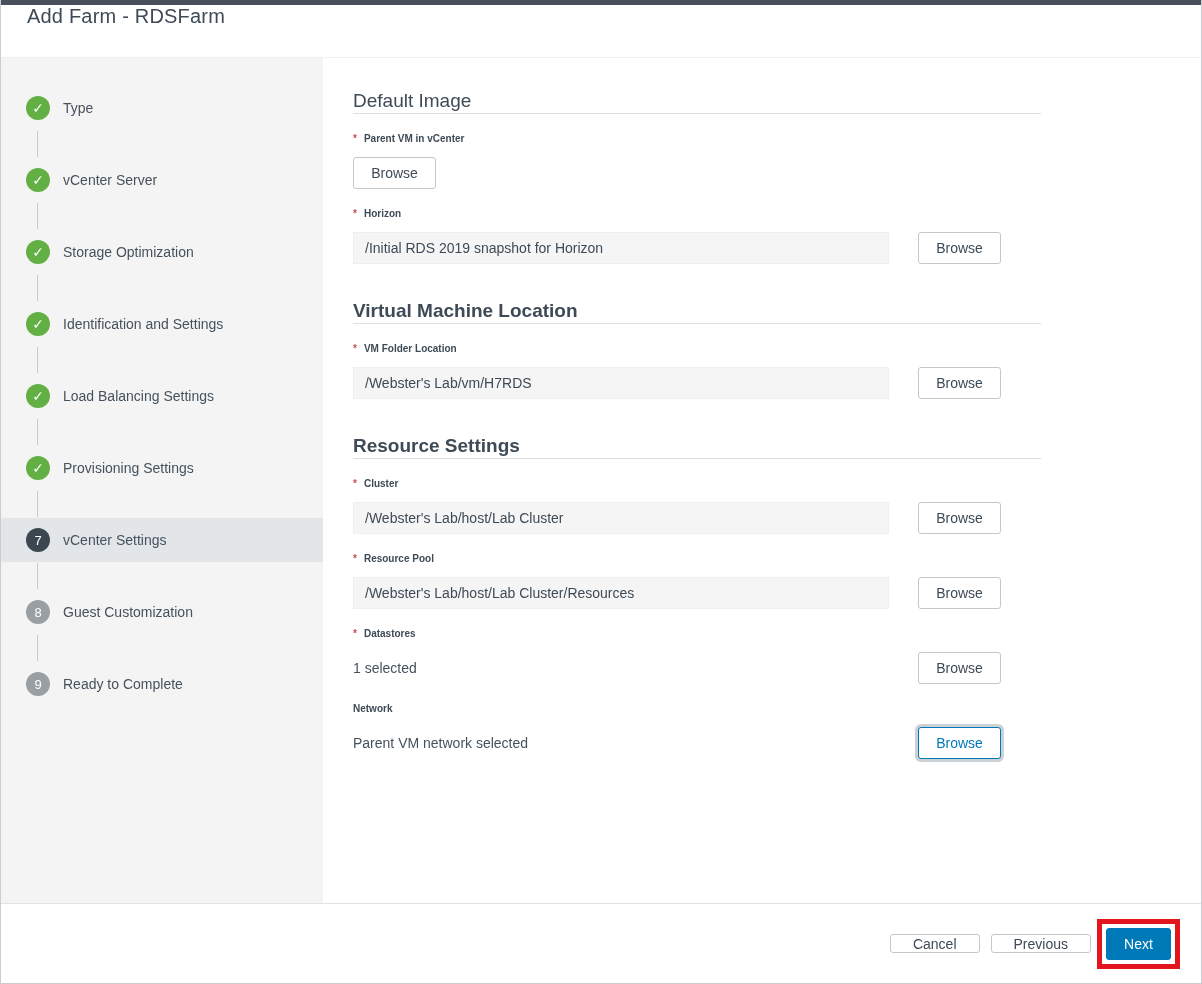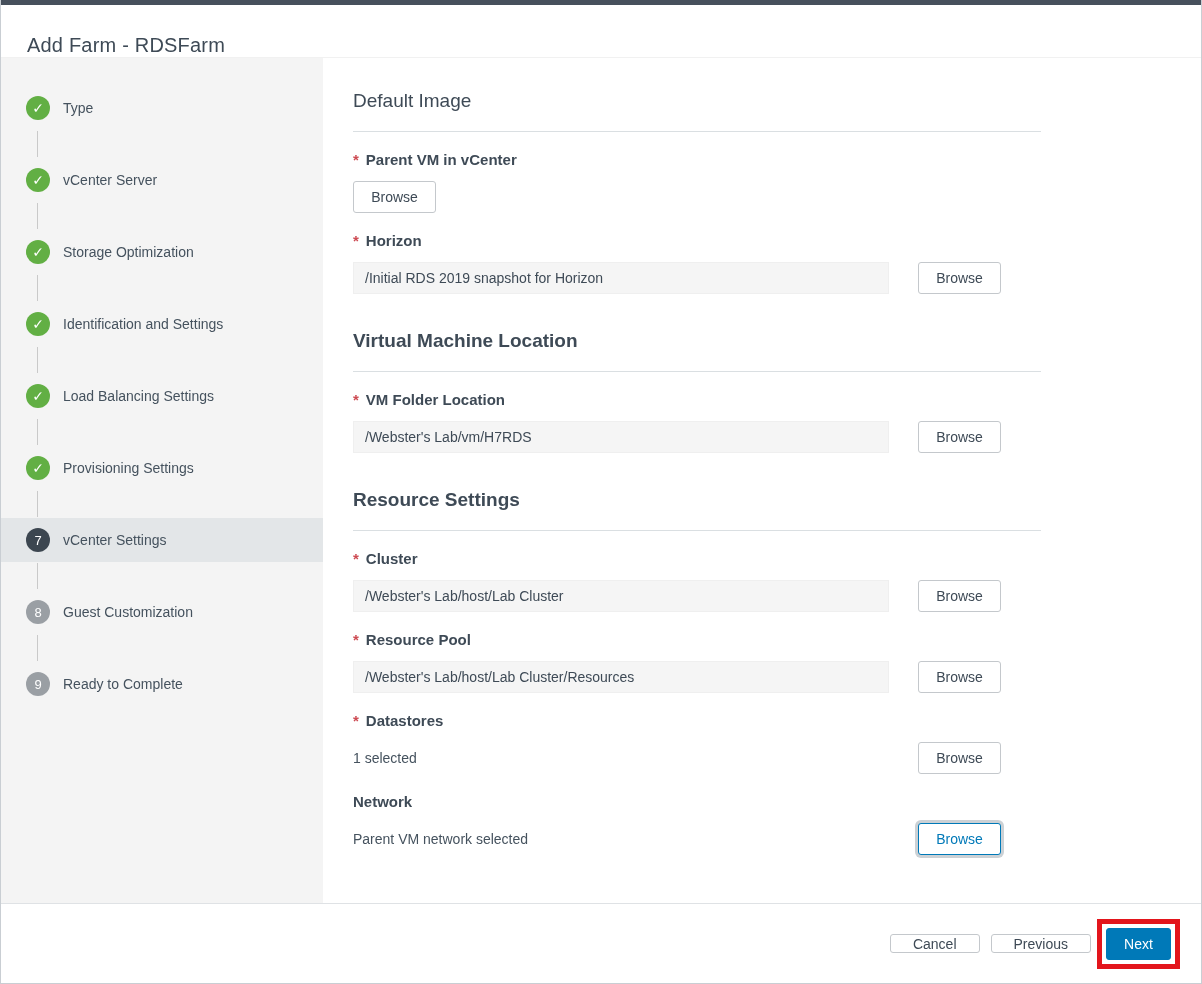--- a/index.html
+++ b/index.html
@@ -15,21 +15,21 @@
     background: #fff;
     border-left: 1px solid #c9ced3;
     border-right: 1px solid #c9ced3;
     border-bottom: 1px solid #c9ced3;
     display: flex;
     flex-direction: column;
   }
   .top-accent { height: 5px; background: #47505c; flex: none; }
   .titlebar {
     height: 53px; flex: none;
-    display: flex; align-items: flex-end;
+    display: flex; align-items: flex-start;
     padding-left: 26px;
     background: #fff;
     border-bottom: 1px solid #f1f1f1;
   }
   .titlebar h1 { font-size: 20px; font-weight: 400; color: #3e4a56; letter-spacing: .2px; }
 
   .body { flex: 1; display: flex; min-height: 0; }
 
   
   .sidebar {
@@ -66,27 +66,27 @@
 
   
   .content {
     flex: 1;
     padding: 32px 0 0 30px;
     overflow: hidden;
   }
   .section-title {
     font-size: 19px; font-weight: 400; color: #3e4a56;
     width: 688px;
-    padding-bottom: 19px;
+    padding-bottom: 1px;
     border-bottom: 1px solid #dadfe2;
   }
   .section-title.spaced { margin-top: 36px; font-weight: bold; }
   .field-group { margin-top: 19px; }
   .field-label {
-    font-size: 15px; font-weight: 700; color: #3e4a56;
+    font-size: 10px; font-weight: 700; color: #3e4a56;
   }
   .req { color: #cd4a52; font-weight: 700; margin-right: 7px; }
   .field-row {
     margin-top: 13px;
     display: flex; align-items: center;
   }
   .field-input {
     width: 536px; height: 32px;
     background: #f5f5f5;
     border: 1px solid #efefef;

